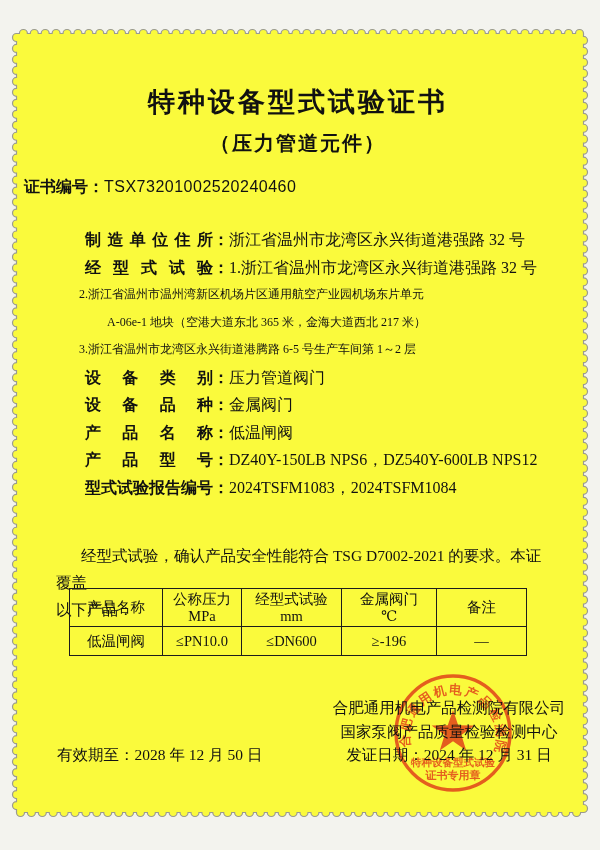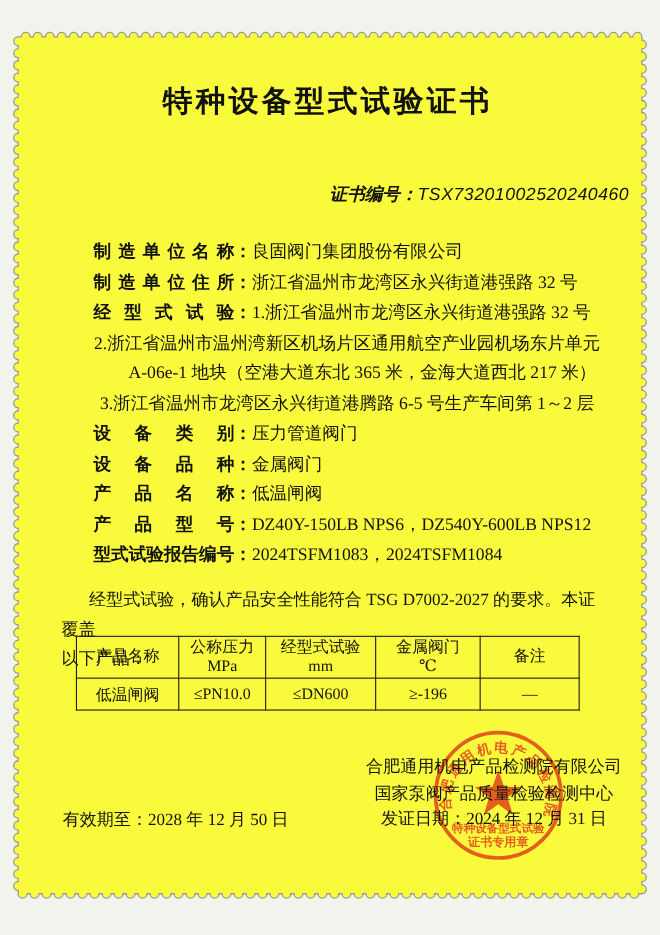--- a/index.html
+++ b/index.html
@@ -6,48 +6,48 @@
   html,body { width:600px; height:850px; }
   body {
     background:#f3f3ee;
     font-family:"Liberation Sans","DejaVu Sans",sans-serif;
     color:#111;
     position:relative;
     overflow:hidden;
   }
   #scallop-border { position:absolute; left:0; top:0; z-index:0; }
   .certificate {
-    position:absolute; left:24px; top:31px; width:548px; height:763px;
+    position:absolute; left:24px; top:41px; width:548px; height:763px;
     z-index:1;
   }
   .page-title {
     position:absolute; top:43px; left:0; width:100%;
     text-align:center; font-size:27px; font-weight:bold; letter-spacing:3px;
   }
   .page-subtitle {
     position:absolute; top:89px; left:0; width:100%;
     text-align:center; font-size:20px; font-weight:bold; letter-spacing:2px;
   }
   .cert-no {
     position:absolute; top:136px; left:0; width:100%;
-    text-align:right; font-size:16px;font-style:italic;
+    text-align:left; font-size:16px;
   }
   .cert-no .lbl { font-weight:bold; }
   .cert-no .val { font-family:"Liberation Sans","DejaVu Sans",sans-serif; letter-spacing:0.5px; }
   .fields { position:absolute; top:185px; left:61px; right:20px; }
   .row { height:27.5px; line-height:27.5px; white-space:nowrap; font-size:16px; }
   .row .lbl {
     display:inline-block; width:128px; vertical-align:top;
     font-weight:bold; text-align:justify; text-align-last:justify;
   }
   .row .colon { font-weight:bold; }
   .row .val, .addr, .statement, .ftext {
     font-family:"Liberation Serif","DejaVu Serif",serif;
   }
-  .addr { height:27.5px; line-height:27.5px; font-size:16px; margin-left:-6px; white-space:nowrap;text-align:center; }
+  .addr { height:27.5px; line-height:27.5px; font-size:12px; margin-left:-6px; white-space:nowrap; }
   .addr.indent { margin-left:22px; }
   .statement {
     position:absolute; top:501px; left:32px; width:494px;
     font-size:15.5px; line-height:27px;
   }
   .statement .l1 { text-indent:25px; }
   table.spec {
     position:absolute; top:547px; left:45px;
     border-collapse:collapse; table-layout:fixed;
     font-family:"Liberation Serif","DejaVu Serif",serif;
@@ -75,29 +75,27 @@
 <body>
 
 <svg id="scallop-border" width="600" height="850" viewBox="0 0 600 850">
   <path id="scallop-path" d="M 16.5 33.5 l 2.904 0 a 4 4 0 0 1 8 0 l 2.904 0 a 4 4 0 0 1 8 0 l 2.904 0 a 4 4 0 0 1 8 0 l 2.904 0 a 4 4 0 0 1 8 0 l 2.904 0 a 4 4 0 0 1 8 0 l 2.904 0 a 4 4 0 0 1 8 0 l 2.904 0 a 4 4 0 0 1 8 0 l 2.904 0 a 4 4 0 0 1 8 0 l 2.904 0 a 4 4 0 0 1 8 0 l 2.904 0 a 4 4 0 0 1 8 0 l 2.904 0 a 4 4 0 0 1 8 0 l 2.904 0 a 4 4 0 0 1 8 0 l 2.904 0 a 4 4 0 0 1 8 0 l 2.904 0 a 4 4 0 0 1 8 0 l 2.904 0 a 4 4 0 0 1 8 0 l 2.904 0 a 4 4 0 0 1 8 0 l 2.904 0 a 4 4 0 0 1 8 0 l 2.904 0 a 4 4 0 0 1 8 0 l 2.904 0 a 4 4 0 0 1 8 0 l 2.904 0 a 4 4 0 0 1 8 0 l 2.904 0 a 4 4 0 0 1 8 0 l 2.904 0 a 4 4 0 0 1 8 0 l 2.904 0 a 4 4 0 0 1 8 0 l 2.904 0 a 4 4 0 0 1 8 0 l 2.904 0 a 4 4 0 0 1 8 0 l 2.904 0 a 4 4 0 0 1 8 0 l 2.904 0 a 4 4 0 0 1 8 0 l 2.904 0 a 4 4 0 0 1 8 0 l 2.904 0 a 4 4 0 0 1 8 0 l 2.904 0 a 4 4 0 0 1 8 0 l 2.904 0 a 4 4 0 0 1 8 0 l 2.904 0 a 4 4 0 0 1 8 0 l 2.904 0 a 4 4 0 0 1 8 0 l 2.904 0 a 4 4 0 0 1 8 0 l 2.904 0 a 4 4 0 0 1 8 0 l 2.904 0 a 4 4 0 0 1 8 0 l 2.904 0 a 4 4 0 0 1 8 0 l 2.904 0 a 4 4 0 0 1 8 0 l 2.904 0 a 4 4 0 0 1 8 0 l 2.904 0 a 4 4 0 0 1 8 0 l 2.904 0 a 4 4 0 0 1 8 0 l 2.904 0 a 4 4 0 0 1 8 0 l 2.904 0 a 4 4 0 0 1 8 0 l 2.904 0 a 4 4 0 0 1 8 0 l 2.904 0 a 4 4 0 0 1 8 0 l 2.904 0 a 4 4 0 0 1 8 0 l 2.904 0 a 4 4 0 0 1 8 0 l 2.904 0 a 4 4 0 0 1 8 0 l 2.904 0 a 4 4 0 0 1 8 0 l 2.904 0 a 4 4 0 0 1 8 0 l 2.904 0 a 4 4 0 0 1 8 0 l 2.904 0 a 4 4 0 0 1 8 0 l 0 2.972 a 4 4 0 0 1 0 8 l 0 2.972 a 4 4 0 0 1 0 8 l 0 2.972 a 4 4 0 0 1 0 8 l 0 2.972 a 4 4 0 0 1 0 8 l 0 2.972 a 4 4 0 0 1 0 8 l 0 2.972 a 4 4 0 0 1 0 8 l 0 2.972 a 4 4 0 0 1 0 8 l 0 2.972 a 4 4 0 0 1 0 8 l 0 2.972 a 4 4 0 0 1 0 8 l 0 2.972 a 4 4 0 0 1 0 8 l 0 2.972 a 4 4 0 0 1 0 8 l 0 2.972 a 4 4 0 0 1 0 8 l 0 2.972 a 4 4 0 0 1 0 8 l 0 2.972 a 4 4 0 0 1 0 8 l 0 2.972 a 4 4 0 0 1 0 8 l 0 2.972 a 4 4 0 0 1 0 8 l 0 2.972 a 4 4 0 0 1 0 8 l 0 2.972 a 4 4 0 0 1 0 8 l 0 2.972 a 4 4 0 0 1 0 8 l 0 2.972 a 4 4 0 0 1 0 8 l 0 2.972 a 4 4 0 0 1 0 8 l 0 2.972 a 4 4 0 0 1 0 8 l 0 2.972 a 4 4 0 0 1 0 8 l 0 2.972 a 4 4 0 0 1 0 8 l 0 2.972 a 4 4 0 0 1 0 8 l 0 2.972 a 4 4 0 0 1 0 8 l 0 2.972 a 4 4 0 0 1 0 8 l 0 2.972 a 4 4 0 0 1 0 8 l 0 2.972 a 4 4 0 0 1 0 8 l 0 2.972 a 4 4 0 0 1 0 8 l 0 2.972 a 4 4 0 0 1 0 8 l 0 2.972 a 4 4 0 0 1 0 8 l 0 2.972 a 4 4 0 0 1 0 8 l 0 2.972 a 4 4 0 0 1 0 8 l 0 2.972 a 4 4 0 0 1 0 8 l 0 2.972 a 4 4 0 0 1 0 8 l 0 2.972 a 4 4 0 0 1 0 8 l 0 2.972 a 4 4 0 0 1 0 8 l 0 2.972 a 4 4 0 0 1 0 8 l 0 2.972 a 4 4 0 0 1 0 8 l 0 2.972 a 4 4 0 0 1 0 8 l 0 2.972 a 4 4 0 0 1 0 8 l 0 2.972 a 4 4 0 0 1 0 8 l 0 2.972 a 4 4 0 0 1 0 8 l 0 2.972 a 4 4 0 0 1 0 8 l 0 2.972 a 4 4 0 0 1 0 8 l 0 2.972 a 4 4 0 0 1 0 8 l 0 2.972 a 4 4 0 0 1 0 8 l 0 2.972 a 4 4 0 0 1 0 8 l 0 2.972 a 4 4 0 0 1 0 8 l 0 2.972 a 4 4 0 0 1 0 8 l 0 2.972 a 4 4 0 0 1 0 8 l 0 2.972 a 4 4 0 0 1 0 8 l 0 2.972 a 4 4 0 0 1 0 8 l 0 2.972 a 4 4 0 0 1 0 8 l 0 2.972 a 4 4 0 0 1 0 8 l 0 2.972 a 4 4 0 0 1 0 8 l 0 2.972 a 4 4 0 0 1 0 8 l 0 2.972 a 4 4 0 0 1 0 8 l 0 2.972 a 4 4 0 0 1 0 8 l 0 2.972 a 4 4 0 0 1 0 8 l 0 2.972 a 4 4 0 0 1 0 8 l 0 2.972 a 4 4 0 0 1 0 8 l 0 2.972 a 4 4 0 0 1 0 8 l 0 2.972 a 4 4 0 0 1 0 8 l 0 2.972 a 4 4 0 0 1 0 8 l 0 2.972 a 4 4 0 0 1 0 8 l 0 2.972 a 4 4 0 0 1 0 8 l 0 2.972 a 4 4 0 0 1 0 8 l 0 2.972 a 4 4 0 0 1 0 8 l 0 2.972 a 4 4 0 0 1 0 8 l -2.904 0 a 4 4 0 0 1 -8 0 l -2.904 0 a 4 4 0 0 1 -8 0 l -2.904 0 a 4 4 0 0 1 -8 0 l -2.904 0 a 4 4 0 0 1 -8 0 l -2.904 0 a 4 4 0 0 1 -8 0 l -2.904 0 a 4 4 0 0 1 -8 0 l -2.904 0 a 4 4 0 0 1 -8 0 l -2.904 0 a 4 4 0 0 1 -8 0 l -2.904 0 a 4 4 0 0 1 -8 0 l -2.904 0 a 4 4 0 0 1 -8 0 l -2.904 0 a 4 4 0 0 1 -8 0 l -2.904 0 a 4 4 0 0 1 -8 0 l -2.904 0 a 4 4 0 0 1 -8 0 l -2.904 0 a 4 4 0 0 1 -8 0 l -2.904 0 a 4 4 0 0 1 -8 0 l -2.904 0 a 4 4 0 0 1 -8 0 l -2.904 0 a 4 4 0 0 1 -8 0 l -2.904 0 a 4 4 0 0 1 -8 0 l -2.904 0 a 4 4 0 0 1 -8 0 l -2.904 0 a 4 4 0 0 1 -8 0 l -2.904 0 a 4 4 0 0 1 -8 0 l -2.904 0 a 4 4 0 0 1 -8 0 l -2.904 0 a 4 4 0 0 1 -8 0 l -2.904 0 a 4 4 0 0 1 -8 0 l -2.904 0 a 4 4 0 0 1 -8 0 l -2.904 0 a 4 4 0 0 1 -8 0 l -2.904 0 a 4 4 0 0 1 -8 0 l -2.904 0 a 4 4 0 0 1 -8 0 l -2.904 0 a 4 4 0 0 1 -8 0 l -2.904 0 a 4 4 0 0 1 -8 0 l -2.904 0 a 4 4 0 0 1 -8 0 l -2.904 0 a 4 4 0 0 1 -8 0 l -2.904 0 a 4 4 0 0 1 -8 0 l -2.904 0 a 4 4 0 0 1 -8 0 l -2.904 0 a 4 4 0 0 1 -8 0 l -2.904 0 a 4 4 0 0 1 -8 0 l -2.904 0 a 4 4 0 0 1 -8 0 l -2.904 0 a 4 4 0 0 1 -8 0 l -2.904 0 a 4 4 0 0 1 -8 0 l -2.904 0 a 4 4 0 0 1 -8 0 l -2.904 0 a 4 4 0 0 1 -8 0 l -2.904 0 a 4 4 0 0 1 -8 0 l -2.904 0 a 4 4 0 0 1 -8 0 l -2.904 0 a 4 4 0 0 1 -8 0 l -2.904 0 a 4 4 0 0 1 -8 0 l -2.904 0 a 4 4 0 0 1 -8 0 l -2.904 0 a 4 4 0 0 1 -8 0 l -2.904 0 a 4 4 0 0 1 -8 0 l -2.904 0 a 4 4 0 0 1 -8 0 l -2.904 0 a 4 4 0 0 1 -8 0 l -2.904 0 a 4 4 0 0 1 -8 0 l -2.904 0 a 4 4 0 0 1 -8 0 l 0 -2.972 a 4 4 0 0 1 0 -8 l 0 -2.972 a 4 4 0 0 1 0 -8 l 0 -2.972 a 4 4 0 0 1 0 -8 l 0 -2.972 a 4 4 0 0 1 0 -8 l 0 -2.972 a 4 4 0 0 1 0 -8 l 0 -2.972 a 4 4 0 0 1 0 -8 l 0 -2.972 a 4 4 0 0 1 0 -8 l 0 -2.972 a 4 4 0 0 1 0 -8 l 0 -2.972 a 4 4 0 0 1 0 -8 l 0 -2.972 a 4 4 0 0 1 0 -8 l 0 -2.972 a 4 4 0 0 1 0 -8 l 0 -2.972 a 4 4 0 0 1 0 -8 l 0 -2.972 a 4 4 0 0 1 0 -8 l 0 -2.972 a 4 4 0 0 1 0 -8 l 0 -2.972 a 4 4 0 0 1 0 -8 l 0 -2.972 a 4 4 0 0 1 0 -8 l 0 -2.972 a 4 4 0 0 1 0 -8 l 0 -2.972 a 4 4 0 0 1 0 -8 l 0 -2.972 a 4 4 0 0 1 0 -8 l 0 -2.972 a 4 4 0 0 1 0 -8 l 0 -2.972 a 4 4 0 0 1 0 -8 l 0 -2.972 a 4 4 0 0 1 0 -8 l 0 -2.972 a 4 4 0 0 1 0 -8 l 0 -2.972 a 4 4 0 0 1 0 -8 l 0 -2.972 a 4 4 0 0 1 0 -8 l 0 -2.972 a 4 4 0 0 1 0 -8 l 0 -2.972 a 4 4 0 0 1 0 -8 l 0 -2.972 a 4 4 0 0 1 0 -8 l 0 -2.972 a 4 4 0 0 1 0 -8 l 0 -2.972 a 4 4 0 0 1 0 -8 l 0 -2.972 a 4 4 0 0 1 0 -8 l 0 -2.972 a 4 4 0 0 1 0 -8 l 0 -2.972 a 4 4 0 0 1 0 -8 l 0 -2.972 a 4 4 0 0 1 0 -8 l 0 -2.972 a 4 4 0 0 1 0 -8 l 0 -2.972 a 4 4 0 0 1 0 -8 l 0 -2.972 a 4 4 0 0 1 0 -8 l 0 -2.972 a 4 4 0 0 1 0 -8 l 0 -2.972 a 4 4 0 0 1 0 -8 l 0 -2.972 a 4 4 0 0 1 0 -8 l 0 -2.972 a 4 4 0 0 1 0 -8 l 0 -2.972 a 4 4 0 0 1 0 -8 l 0 -2.972 a 4 4 0 0 1 0 -8 l 0 -2.972 a 4 4 0 0 1 0 -8 l 0 -2.972 a 4 4 0 0 1 0 -8 l 0 -2.972 a 4 4 0 0 1 0 -8 l 0 -2.972 a 4 4 0 0 1 0 -8 l 0 -2.972 a 4 4 0 0 1 0 -8 l 0 -2.972 a 4 4 0 0 1 0 -8 l 0 -2.972 a 4 4 0 0 1 0 -8 l 0 -2.972 a 4 4 0 0 1 0 -8 l 0 -2.972 a 4 4 0 0 1 0 -8 l 0 -2.972 a 4 4 0 0 1 0 -8 l 0 -2.972 a 4 4 0 0 1 0 -8 l 0 -2.972 a 4 4 0 0 1 0 -8 l 0 -2.972 a 4 4 0 0 1 0 -8 l 0 -2.972 a 4 4 0 0 1 0 -8 l 0 -2.972 a 4 4 0 0 1 0 -8 l 0 -2.972 a 4 4 0 0 1 0 -8 l 0 -2.972 a 4 4 0 0 1 0 -8 l 0 -2.972 a 4 4 0 0 1 0 -8 l 0 -2.972 a 4 4 0 0 1 0 -8 l 0 -2.972 a 4 4 0 0 1 0 -8 l 0 -2.972 a 4 4 0 0 1 0 -8 l 0 -2.972 a 4 4 0 0 1 0 -8 l 0 -2.972 a 4 4 0 0 1 0 -8 l 0 -2.972 a 4 4 0 0 1 0 -8 l 0 -2.972 a 4 4 0 0 1 0 -8 l 0 -2.972 a 4 4 0 0 1 0 -8 l 0 -2.972 a 4 4 0 0 1 0 -8 l 0 -2.972 a 4 4 0 0 1 0 -8 Z" fill="#FAFA3C" stroke="#9a9a92" stroke-width="1.2"></path>
   <rect x="24" y="41" width="548" height="763" fill="#FAFA3C" stroke="none"></rect>
 </svg>
 
 <div class="certificate">
 
   <div class="page-title">特种设备型式试验证书</div>
+  <div class="page-subtitle">（压力管道元件）</div>
 
   <div class="cert-no">
     <span class="lbl">证书编号：</span><span class="val">TSX73201002520240460</span>
   </div>
 
   <div class="fields">
-    <div class="row">
-      <span class="lbl">制造单位名称</span><span class="colon">：</span><span class="val">良固阀门集团股份有限公司</span>
-    </div>
     <div class="row">
       <span class="lbl">制造单位住所</span><span class="colon">：</span><span class="val">浙江省温州市龙湾区永兴街道港强路 32 号</span>
     </div>
     <div class="row">
       <span class="lbl">经型式试验</span><span class="colon">：</span><span class="val">1.浙江省温州市龙湾区永兴街道港强路 32 号</span>
     </div>
     <div class="addr">2.浙江省温州市温州湾新区机场片区通用航空产业园机场东片单元</div>
     <div class="addr indent">A-06e-1 地块（空港大道东北 365 米，金海大道西北 217 米）</div>
     <div class="addr">3.浙江省温州市龙湾区永兴街道港腾路 6-5 号生产车间第 1～2 层</div>
     <div class="row">
@@ -111,21 +109,21 @@
     </div>
     <div class="row">
       <span class="lbl">产品型号</span><span class="colon">：</span><span class="val">DZ40Y-150LB NPS6，DZ540Y-600LB NPS12</span>
     </div>
     <div class="row">
       <span class="lbl">型式试验报告编号</span><span class="colon">：</span><span class="val">2024TSFM1083，2024TSFM1084</span>
     </div>
   </div>
 
   <div class="statement">
-    <div class="l1">经型式试验，确认产品安全性能符合 TSG D7002-2027 的要求。本证覆盖</div>
+    <div class="l1">经型式试验，确认产品安全性能符合 TSG D7002-2021 的要求。本证覆盖</div>
     <div class="l2">以下产品：</div>
   </div>
 
   <table class="spec">
     <tbody>
         <tr class="hrow">
       <td style="width:93px"><span>产品名称</span></td>
       <td style="width:79px"><span>公称压力</span><br><span>MPa</span></td>
       <td style="width:100px"><span>经型式试验</span><br><span>mm</span></td>
       <td style="width:95px"><span>金属阀门</span><br><span>℃</span></td>

